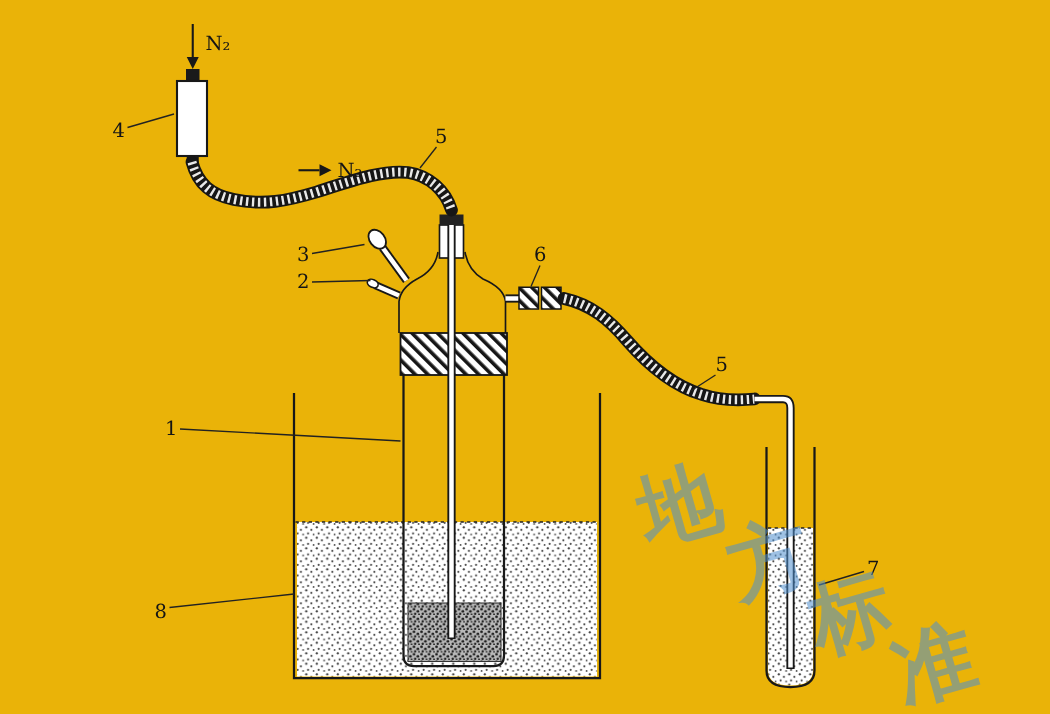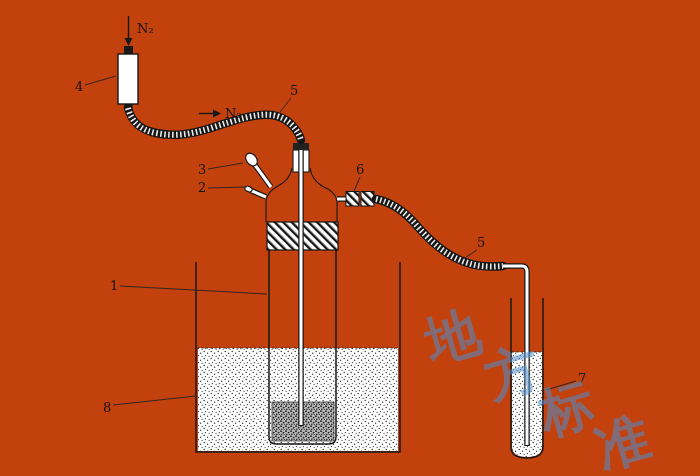--- a/index.html
+++ b/index.html
@@ -4,21 +4,21 @@
 <style>
   html, body {
     margin: 0;
     padding: 0;
     background: #ffffff;
   }
   .page {
     position: relative;
     width: 700px;
     height: 476px;
-    background: #c2410c;
+    background: #eab308;
     overflow: hidden;
     font-family: "DejaVu Serif", serif;
   }
   svg { display: block; }
   .lbl {
     font-family: "DejaVu Serif", "Liberation Serif", serif;
     font-size: 13px;
     fill: #151515;
   }
   .leader {

